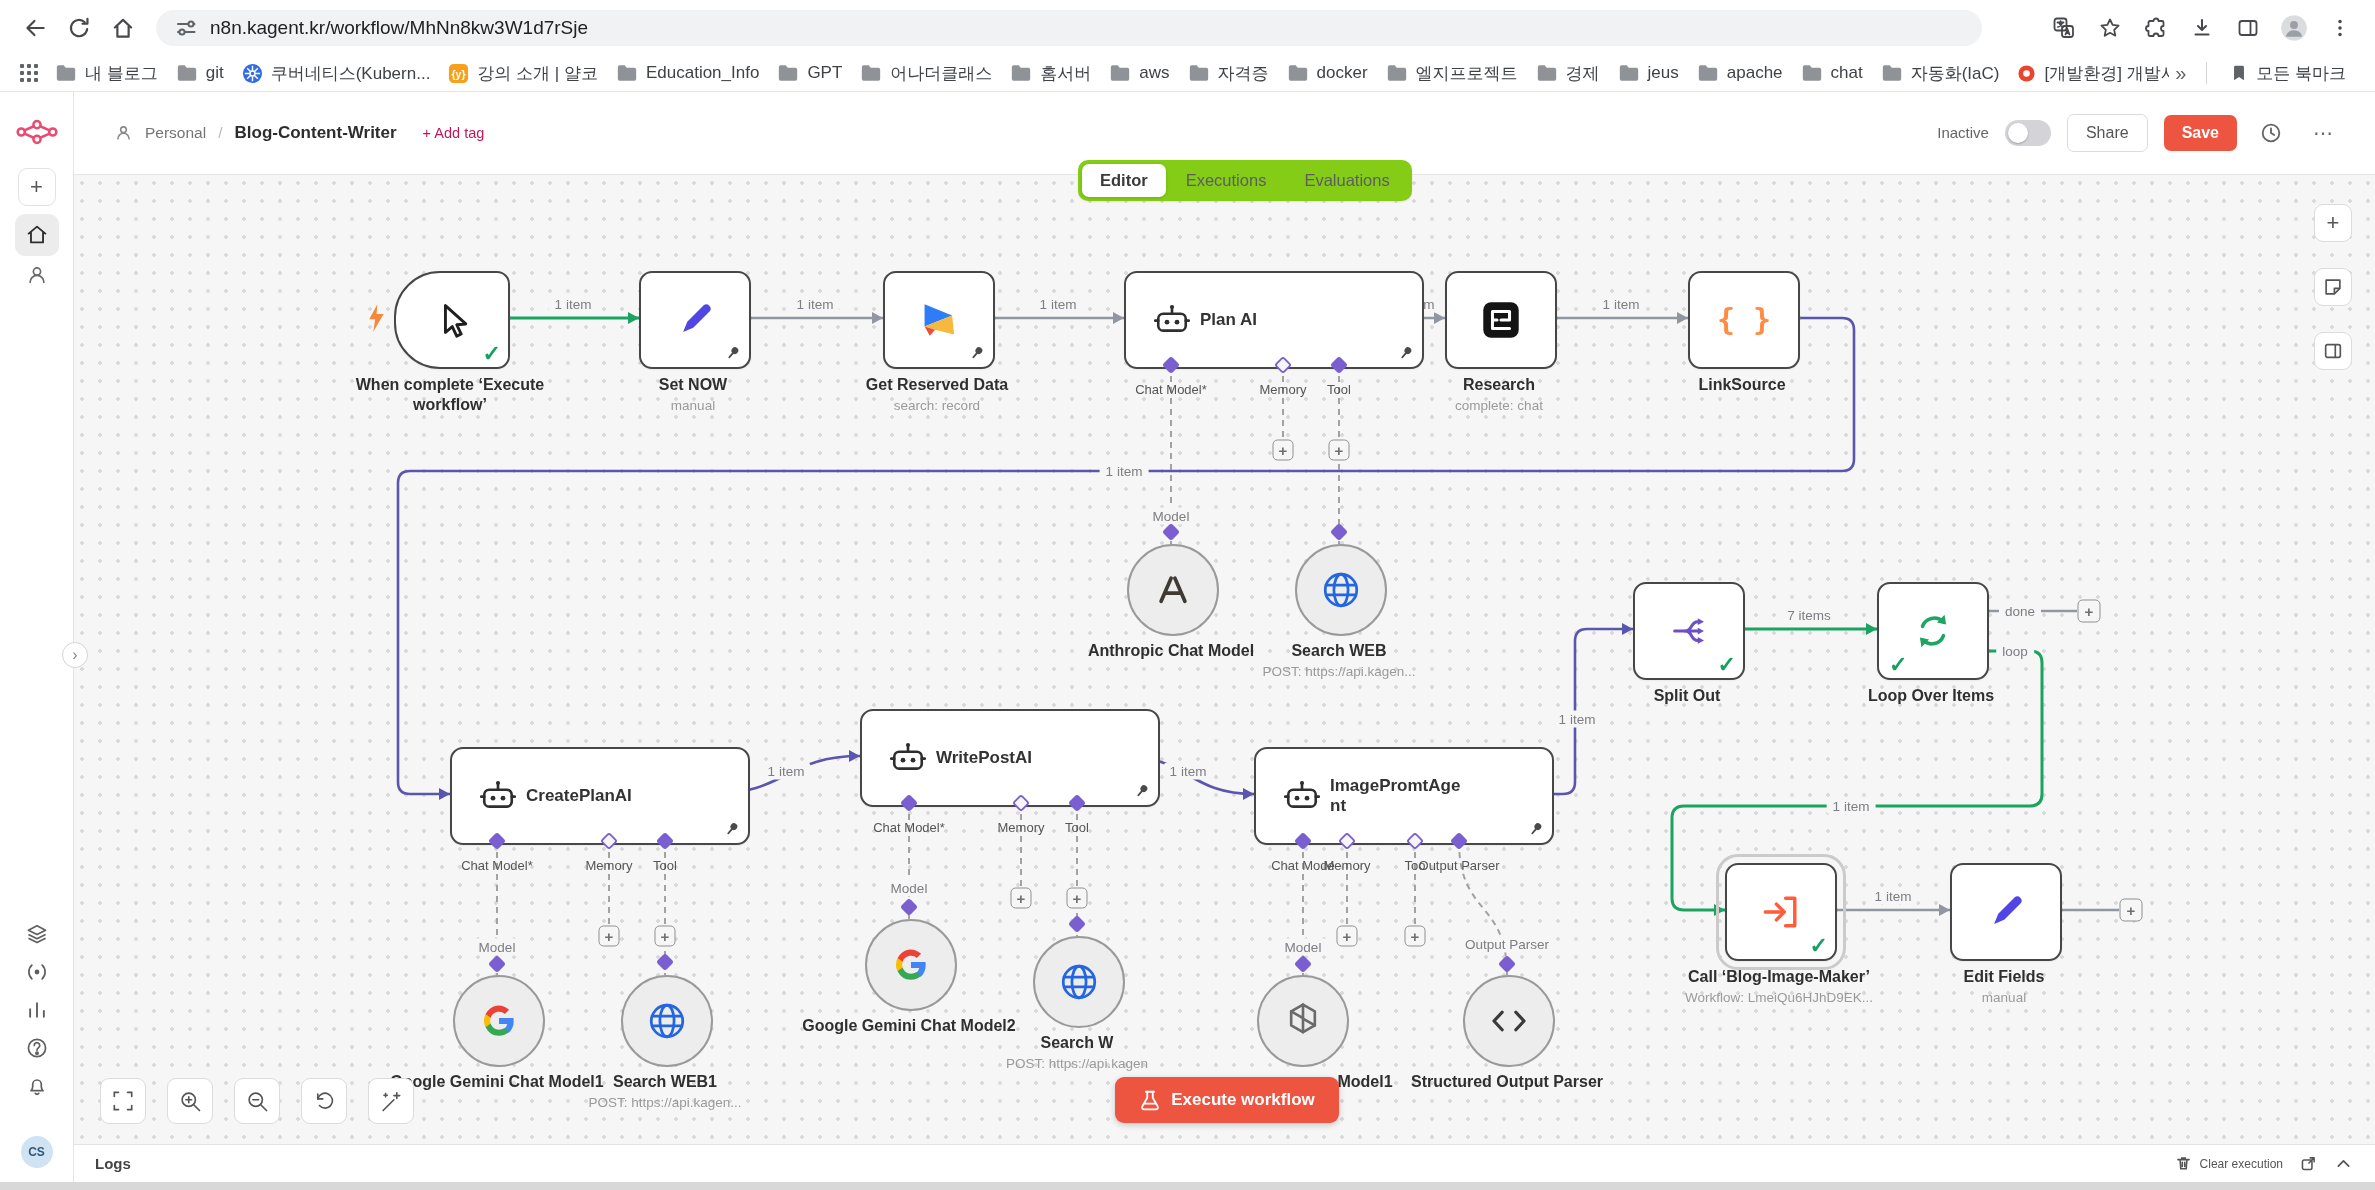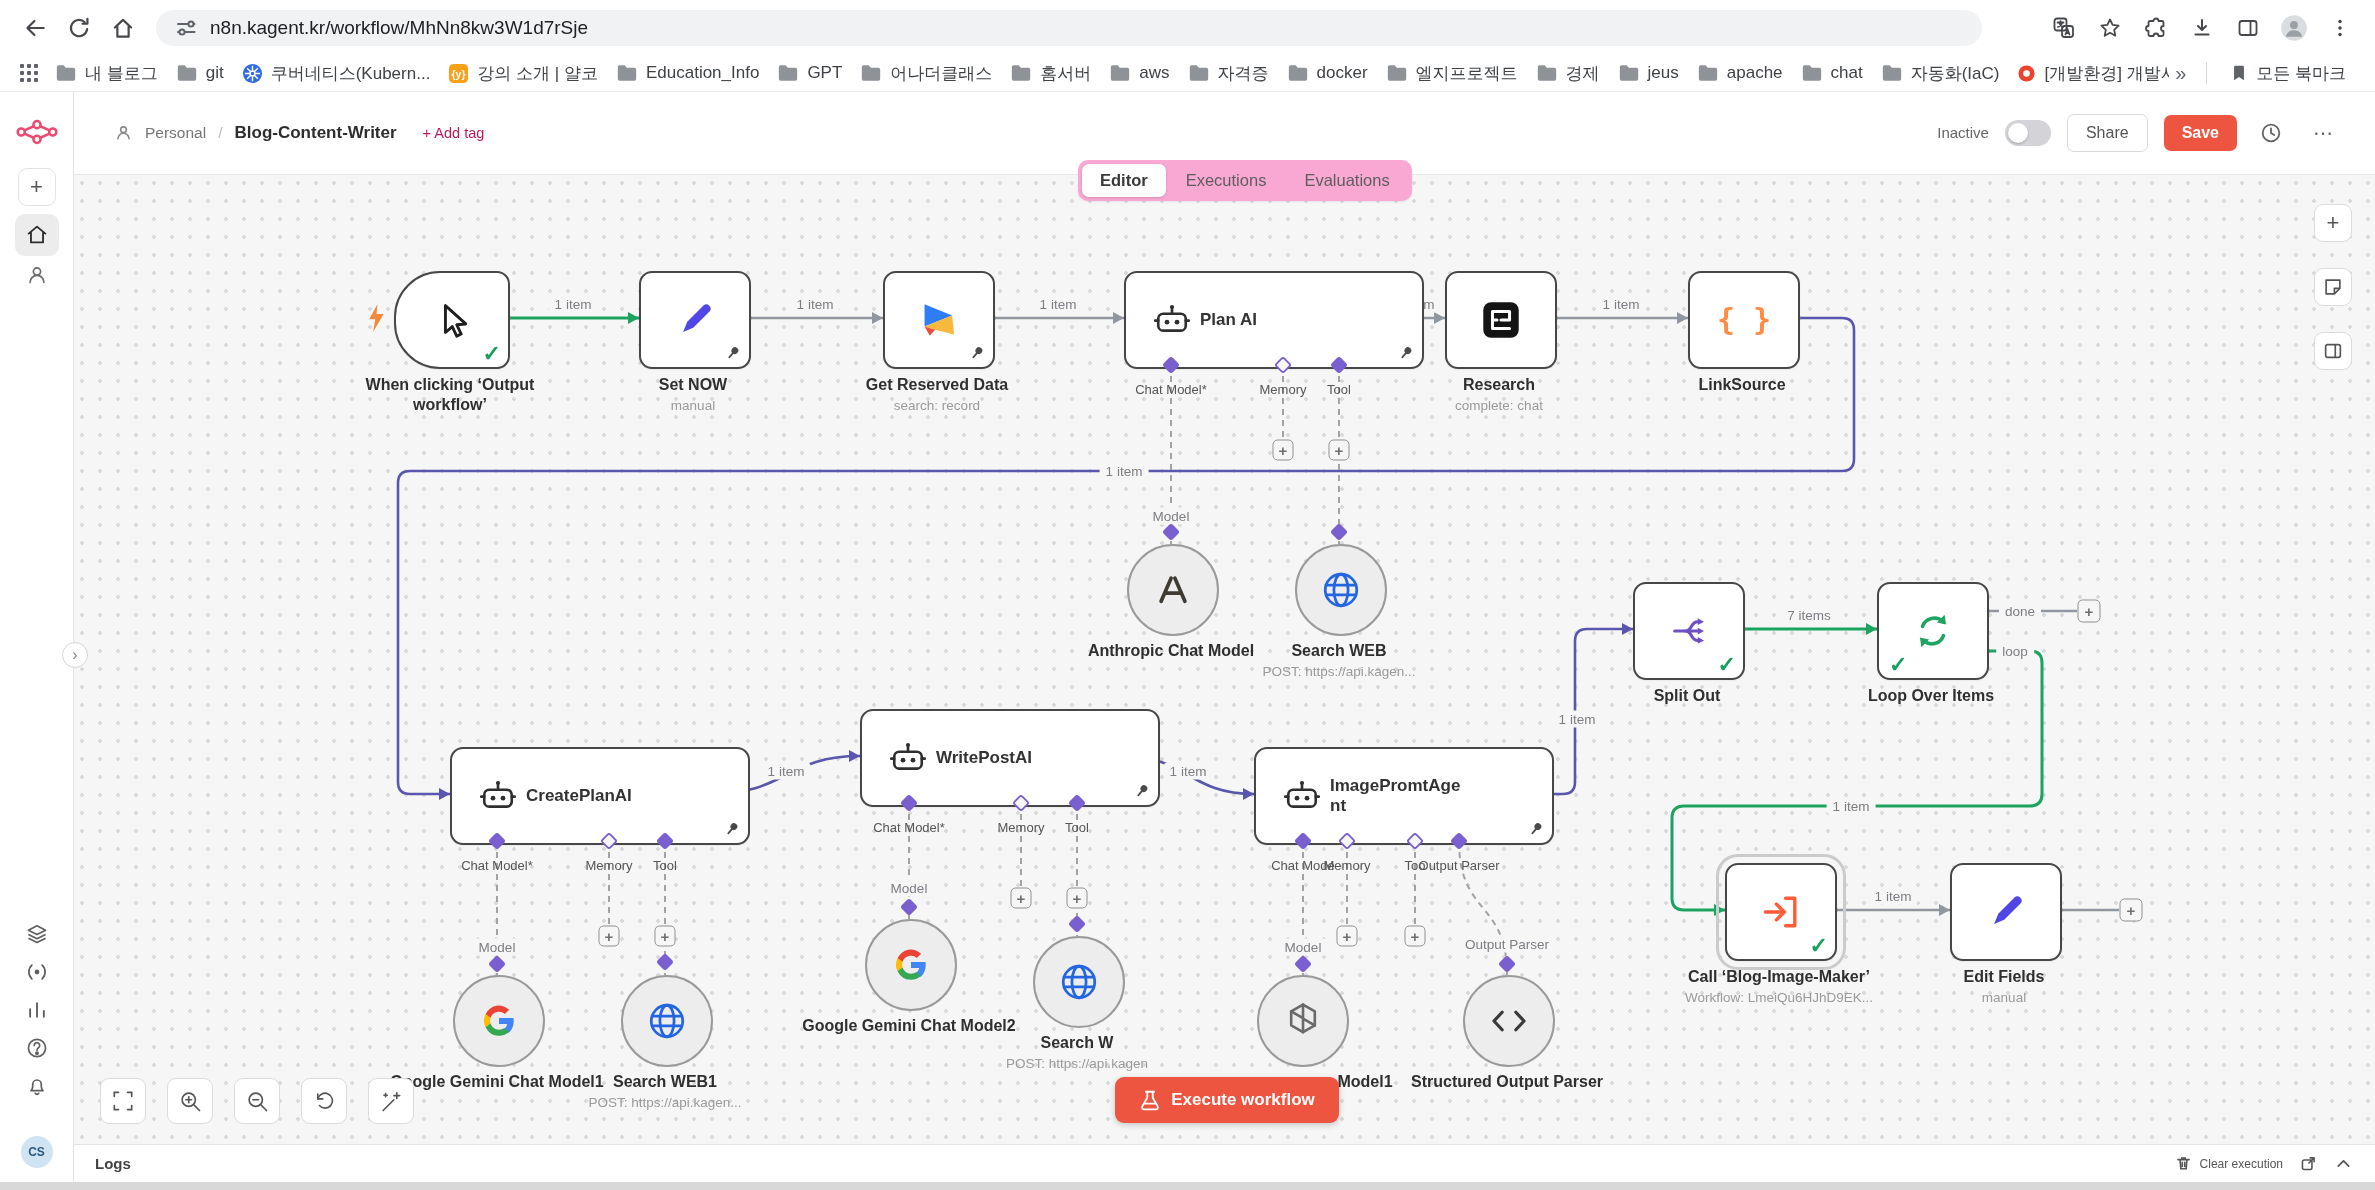--- a/index.html
+++ b/index.html
@@ -46,21 +46,21 @@
   .inactive-lbl{font-size:15px;color:#666}
   .toggle{width:46px;height:26px;border-radius:13px;background:#d4d4d8;position:relative;cursor:pointer}
   .toggle::after{content:"";position:absolute;width:20px;height:20px;border-radius:50%;
     background:#fff;top:3px;left:3px;box-shadow:0 1px 2px rgba(0,0,0,.25)}
   .btn{height:36px;border-radius:7px;display:flex;align-items:center;padding:0 18px;
     font-size:16px;cursor:pointer}
   .btn.share{background:#fff;border:1px solid #dbdbdb;color:#555}
   .btn.save{background:#ee5540;color:#fff;font-weight:700}
   .hbtn{width:36px;height:36px;display:flex;align-items:center;justify-content:center;
     color:#666;cursor:pointer;font-size:20px}
-  .tabs{position:absolute;left:1078px;top:160px;z-index:45;background:#f9a8d4;border-radius:10px;
+  .tabs{position:absolute;left:1078px;top:160px;z-index:45;background:#84cc16;border-radius:10px;
     padding:4px;display:flex;gap:2px;box-shadow:0 1px 2px rgba(0,0,0,.08)}
   .tab{padding:7px 18px;font-size:16.5px;color:#5e5e5e;border-radius:7px;cursor:pointer}
   .tab.active{background:#fff;color:#3a3a3a;font-weight:700;box-shadow:0 1px 3px rgba(0,0,0,.15)}
   
   .canvas{position:absolute;left:73px;top:174px;right:0;height:972px;background:#f6f6f6;
     background-image:radial-gradient(#dadada 1.6px,transparent 1.6px);background-size:18px 18px;
     overflow:hidden;z-index:10}
   #edges{position:absolute;left:0;top:0;z-index:1;pointer-events:none}
   #overlay{position:absolute;left:0;top:0;z-index:6;pointer-events:none}
   .elayer{position:absolute;inset:0;z-index:2}
@@ -540,21 +540,21 @@
           </svg>
         </span>
         <span class="check">✓</span>
         <span class="bolt">
           <svg width="24" height="30" viewBox="0 0 14 22">
             <polygon points="8,1 2,12 6.4,12 5,21 12.6,8 7.4,8" fill="#f6883c"></polygon>
           </svg>
         </span>
       </div>
       <div class="nlabel" style="left: 377px; top: 201px;">
-        <div>When clicking ‘Output workflow’</div>
+        <div>When complete ‘Execute workflow’</div>
       </div>
       <div class="node box" style="left: 566px; top: 97px; width: 108px; height: 94px;">
         <span class="nicon">
           <svg width="40" height="40" viewBox="0 0 32 32" fill="none" stroke-linecap="round" stroke-linejoin="round">
             <path d="M6.5 25.5 L9.8 17.4 L22.8 4.4 a3.4 3.4 0 0 1 4.8 4.8 L14.6 22.2 L6.5 25.5 Z" fill="#4f46e5"></path>
           </svg>
         </span>
         <span class="pin">
           <svg width="17" height="17" viewBox="0 0 16 16">
             <g transform="rotate(40 8 8)" fill="#4a4a4a">

